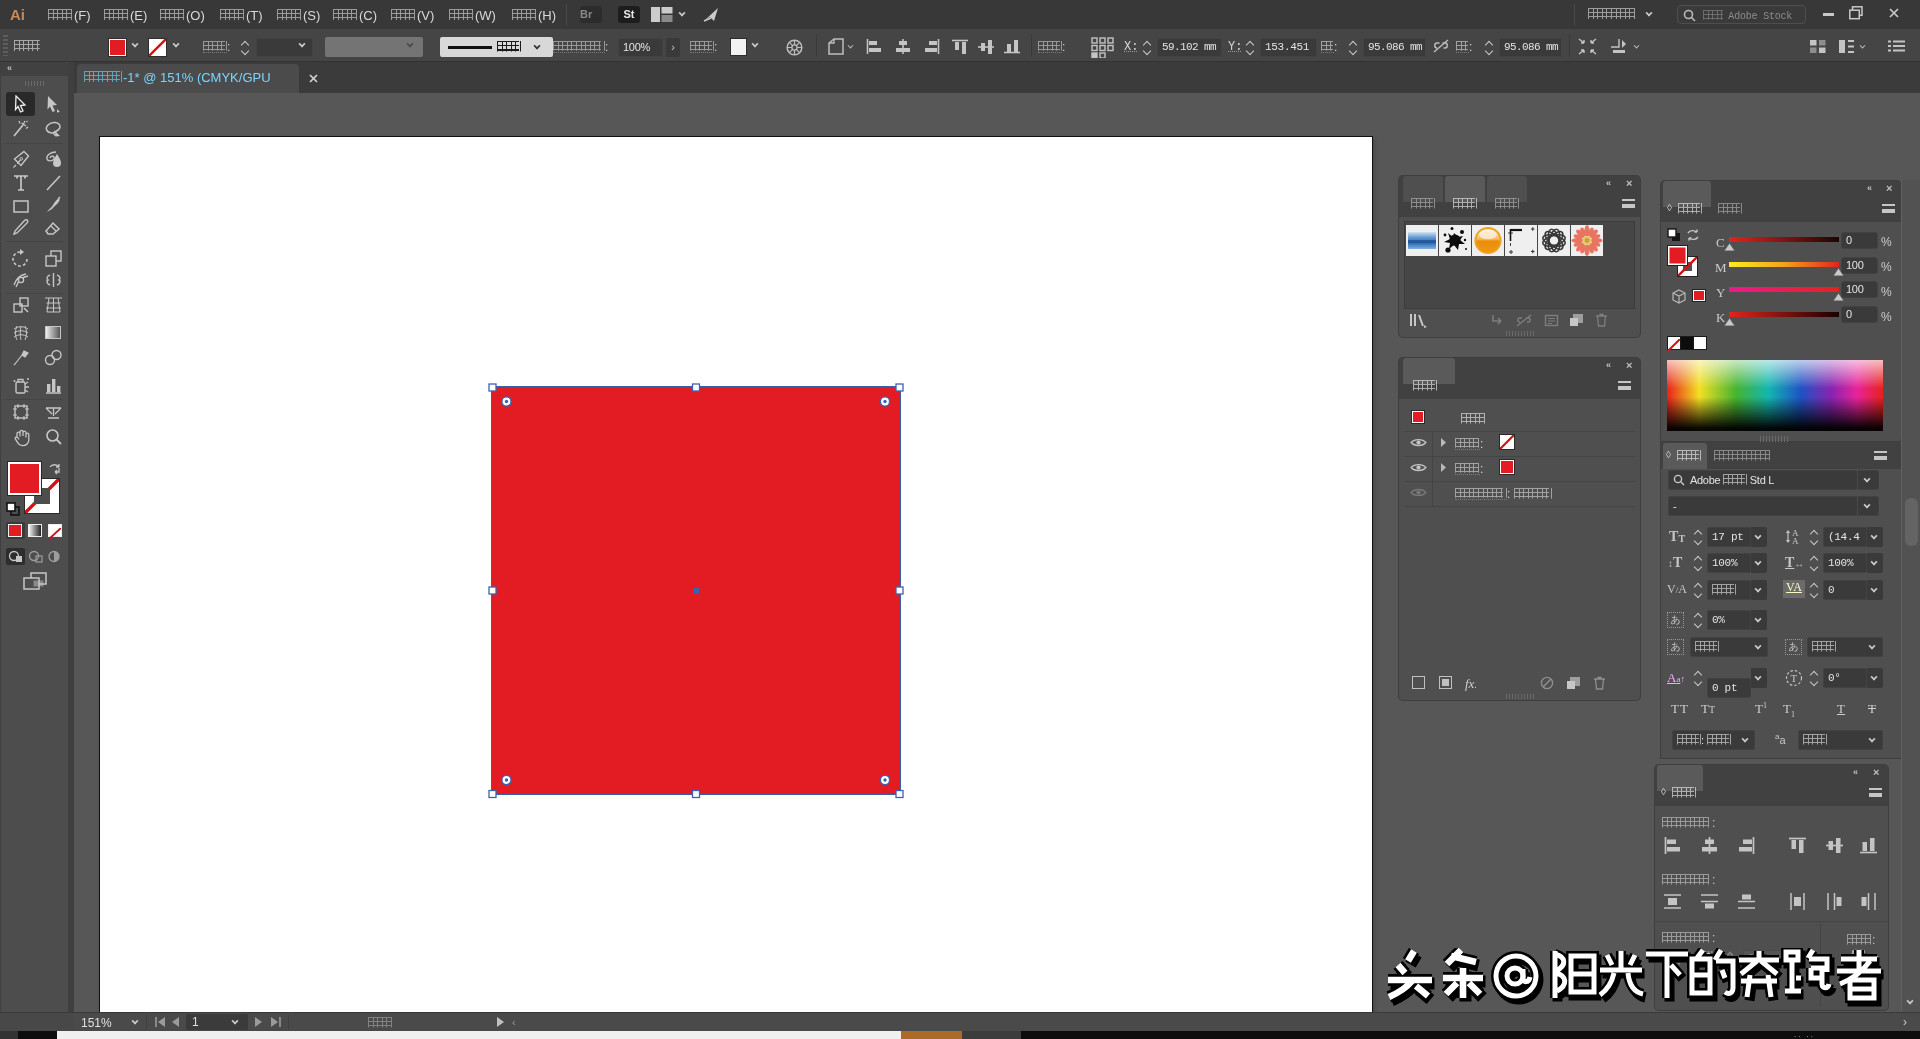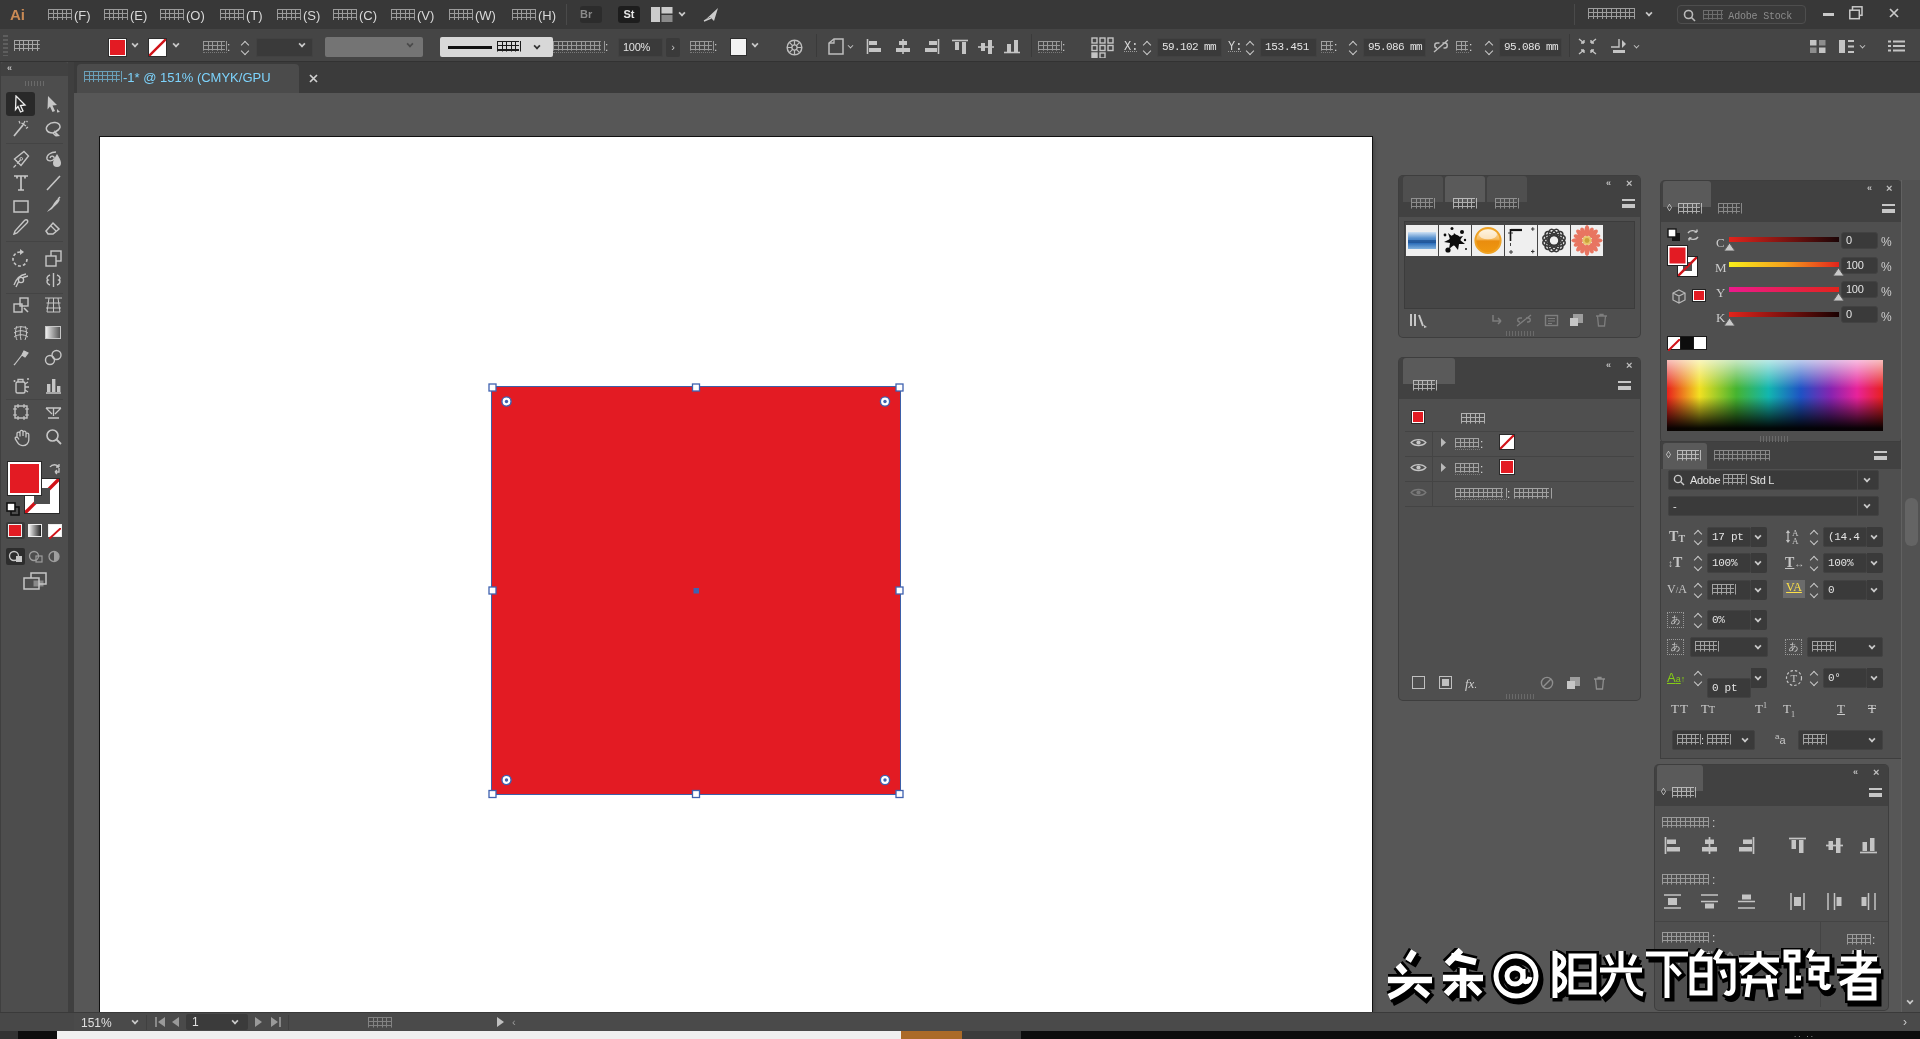--- a/index.html
+++ b/index.html
@@ -699,21 +699,21 @@
     </div>
  <div class="ab" style="left:6px;top:140px;color:#c6c6c6;font-size:12px;font-family:'Liberation Serif',serif">V<span style="font-size:9px">/</span>A</div>
  <div class="spin" style="left:30px;top:138px;height:20px">
       <b></b>
       <i></i>
     </div>
  <div class="fld" style="left:46px;top:138px;width:44px;height:20px;line-height:18px;font-family:'Liberation Sans',sans-serif"><span class="hz" style="width:24px;height:12px;margin-top:3px"></span></div>
  <div class="ab" style="left:90px;top:138px;width:16px;height:20px;background:#3a3a3a;border-radius:0 2px 2px 0">
       <span class="cv" style="position:absolute;left:4px;top:6px"></span>
     </div>
- <div class="ab" style="left:122px;top:138px;width:22px;height:18px;background:#6b6b6b;color:#fde047;font-size:12px;text-align:center;font-family:'Liberation Serif',serif"><u>VA</u></div>
+ <div class="ab" style="left:122px;top:138px;width:22px;height:18px;background:#6b6b6b;color:#fef9c3;font-size:12px;text-align:center;font-family:'Liberation Serif',serif"><u>VA</u></div>
  <div class="spin" style="left:146px;top:138px;height:20px">
       <b></b>
       <i></i>
     </div>
  <div class="fld" style="left:162px;top:138px;width:44px;height:20px;line-height:18px">0</div>
  <div class="ab" style="left:206px;top:138px;width:16px;height:20px;background:#3a3a3a;border-radius:0 2px 2px 0">
       <span class="cv" style="position:absolute;left:4px;top:6px"></span>
     </div>
  <div class="ab" style="left:6px;top:170px;width:17px;height:16px;border:1px dotted #9a9a9a;color:#c6c6c6;font-size:10px;text-align:center;line-height:14px">あ</div>
  <div class="spin" style="left:30px;top:168px;height:20px">
@@ -727,21 +727,21 @@
  <div class="ab" style="left:6px;top:197px;width:17px;height:16px;border:1px dotted #9a9a9a;color:#c6c6c6;font-size:10px;text-align:center;line-height:14px">あ</div>
  <div class="fld" style="left:29px;top:195px;width:78px;height:20px;line-height:18px;font-family:'Liberation Sans',sans-serif"><span class="hz" style="width:24px;height:12px;margin-top:3px"></span></div>
  <div class="ab" style="left:92px;top:195px;width:14px;height:20px">
       <span class="cv" style="position:absolute;left:2px;top:6px"></span>
     </div>
  <div class="ab" style="left:124px;top:197px;width:17px;height:16px;border:1px dotted #9a9a9a;color:#c6c6c6;font-size:10px;text-align:center;line-height:14px">あ</div>
  <div class="fld" style="left:146px;top:195px;width:76px;height:20px;line-height:18px;font-family:'Liberation Sans',sans-serif"><span class="hz" style="width:24px;height:12px;margin-top:3px"></span></div>
  <div class="ab" style="left:206px;top:195px;width:14px;height:20px">
       <span class="cv" style="position:absolute;left:2px;top:6px"></span>
     </div>
- <div class="ab" style="left:6px;top:228px;color:#84cc16;font-size:13px;font-family:Liberation Sans, sans-serif"><u>A<span style="font-size:9px">a</span></u><span style="font-size:9px">↑</span></div>
+ <div class="ab" style="left:6px;top:228px;color:#f0abfc;font-size:13px;font-family:Liberation Serif, serif"><u>A<span style="font-size:9px">a</span></u><span style="font-size:9px">↑</span></div>
  <div class="spin" style="left:30px;top:226px;height:20px">
       <b></b>
       <i></i>
     </div>
  <div class="fld" style="left:46px;top:236px;width:44px;height:20px;line-height:18px">0 pt</div>
  <div class="ab" style="left:90px;top:226px;width:16px;height:20px;background:#3a3a3a;border-radius:0 2px 2px 0">
       <span class="cv" style="position:absolute;left:4px;top:6px"></span>
     </div>
  <svg class="ab" style="left:124px;top:227px" width="18" height="18" viewBox="0 0 18 18">
       <circle cx="9" cy="9" r="7.5" fill="none" stroke="#c6c6c6" stroke-width="1.2" stroke-dasharray="2.5 2"></circle>

